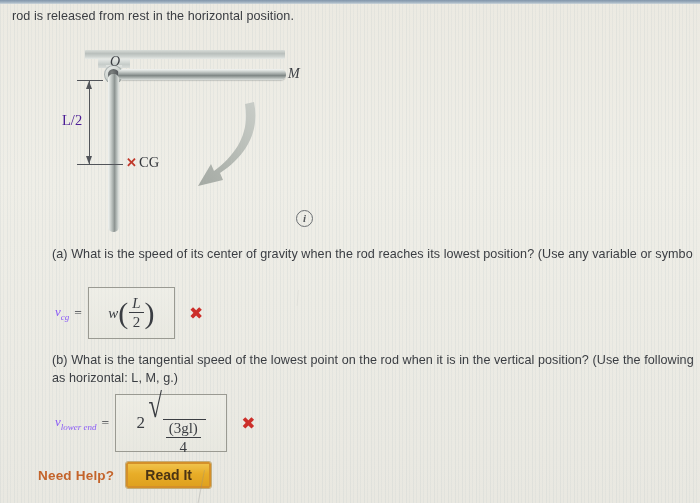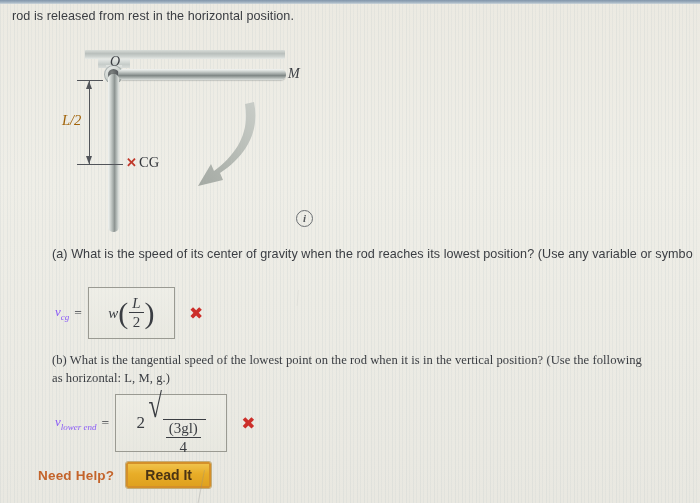--- a/index.html
+++ b/index.html
@@ -177,23 +177,22 @@
     left: 26px; top: 114px;
     width: 0; height: 0;
     border-left: 3.5px solid transparent;
     border-right: 3.5px solid transparent;
     border-top: 8px solid #52555a;
   }
   #label-L2 {
     position: absolute;
     left: 2px; top: 70px;
     font-family: "Liberation Serif", serif;
-    font-style: italic;
     font-size: 14.5px;
-    color: #a16207;
+    color: #4c1d95;
   }
   
   #cg-x {
     position: absolute;
     left: 66px; top: 114px;
     font-family: "Liberation Sans", sans-serif;
     font-size: 13px;
     font-weight: bold;
     color: #c0392b;
     line-height: 13px;
@@ -222,21 +221,21 @@
     font-family: "Liberation Serif", serif;
     font-size: 11px;
     font-style: italic;
     text-align: center;
     line-height: 14px;
     font-weight: bold;
   }
 
   
   #qa { left: 52px; top: 246px; }
-  #qb { left: 52px; top: 352px; font-family: Liberation Serif, serif; }
+  #qb { left: 52px; top: 352px; }
   .qline2 { display: block; }
 
   
   .ans-row {
     position: absolute;
     display: flex;
     align-items: center;
   }
   #ans-a { left: 55px; top: 287px; }
   #ans-b { left: 55px; top: 394px; }

